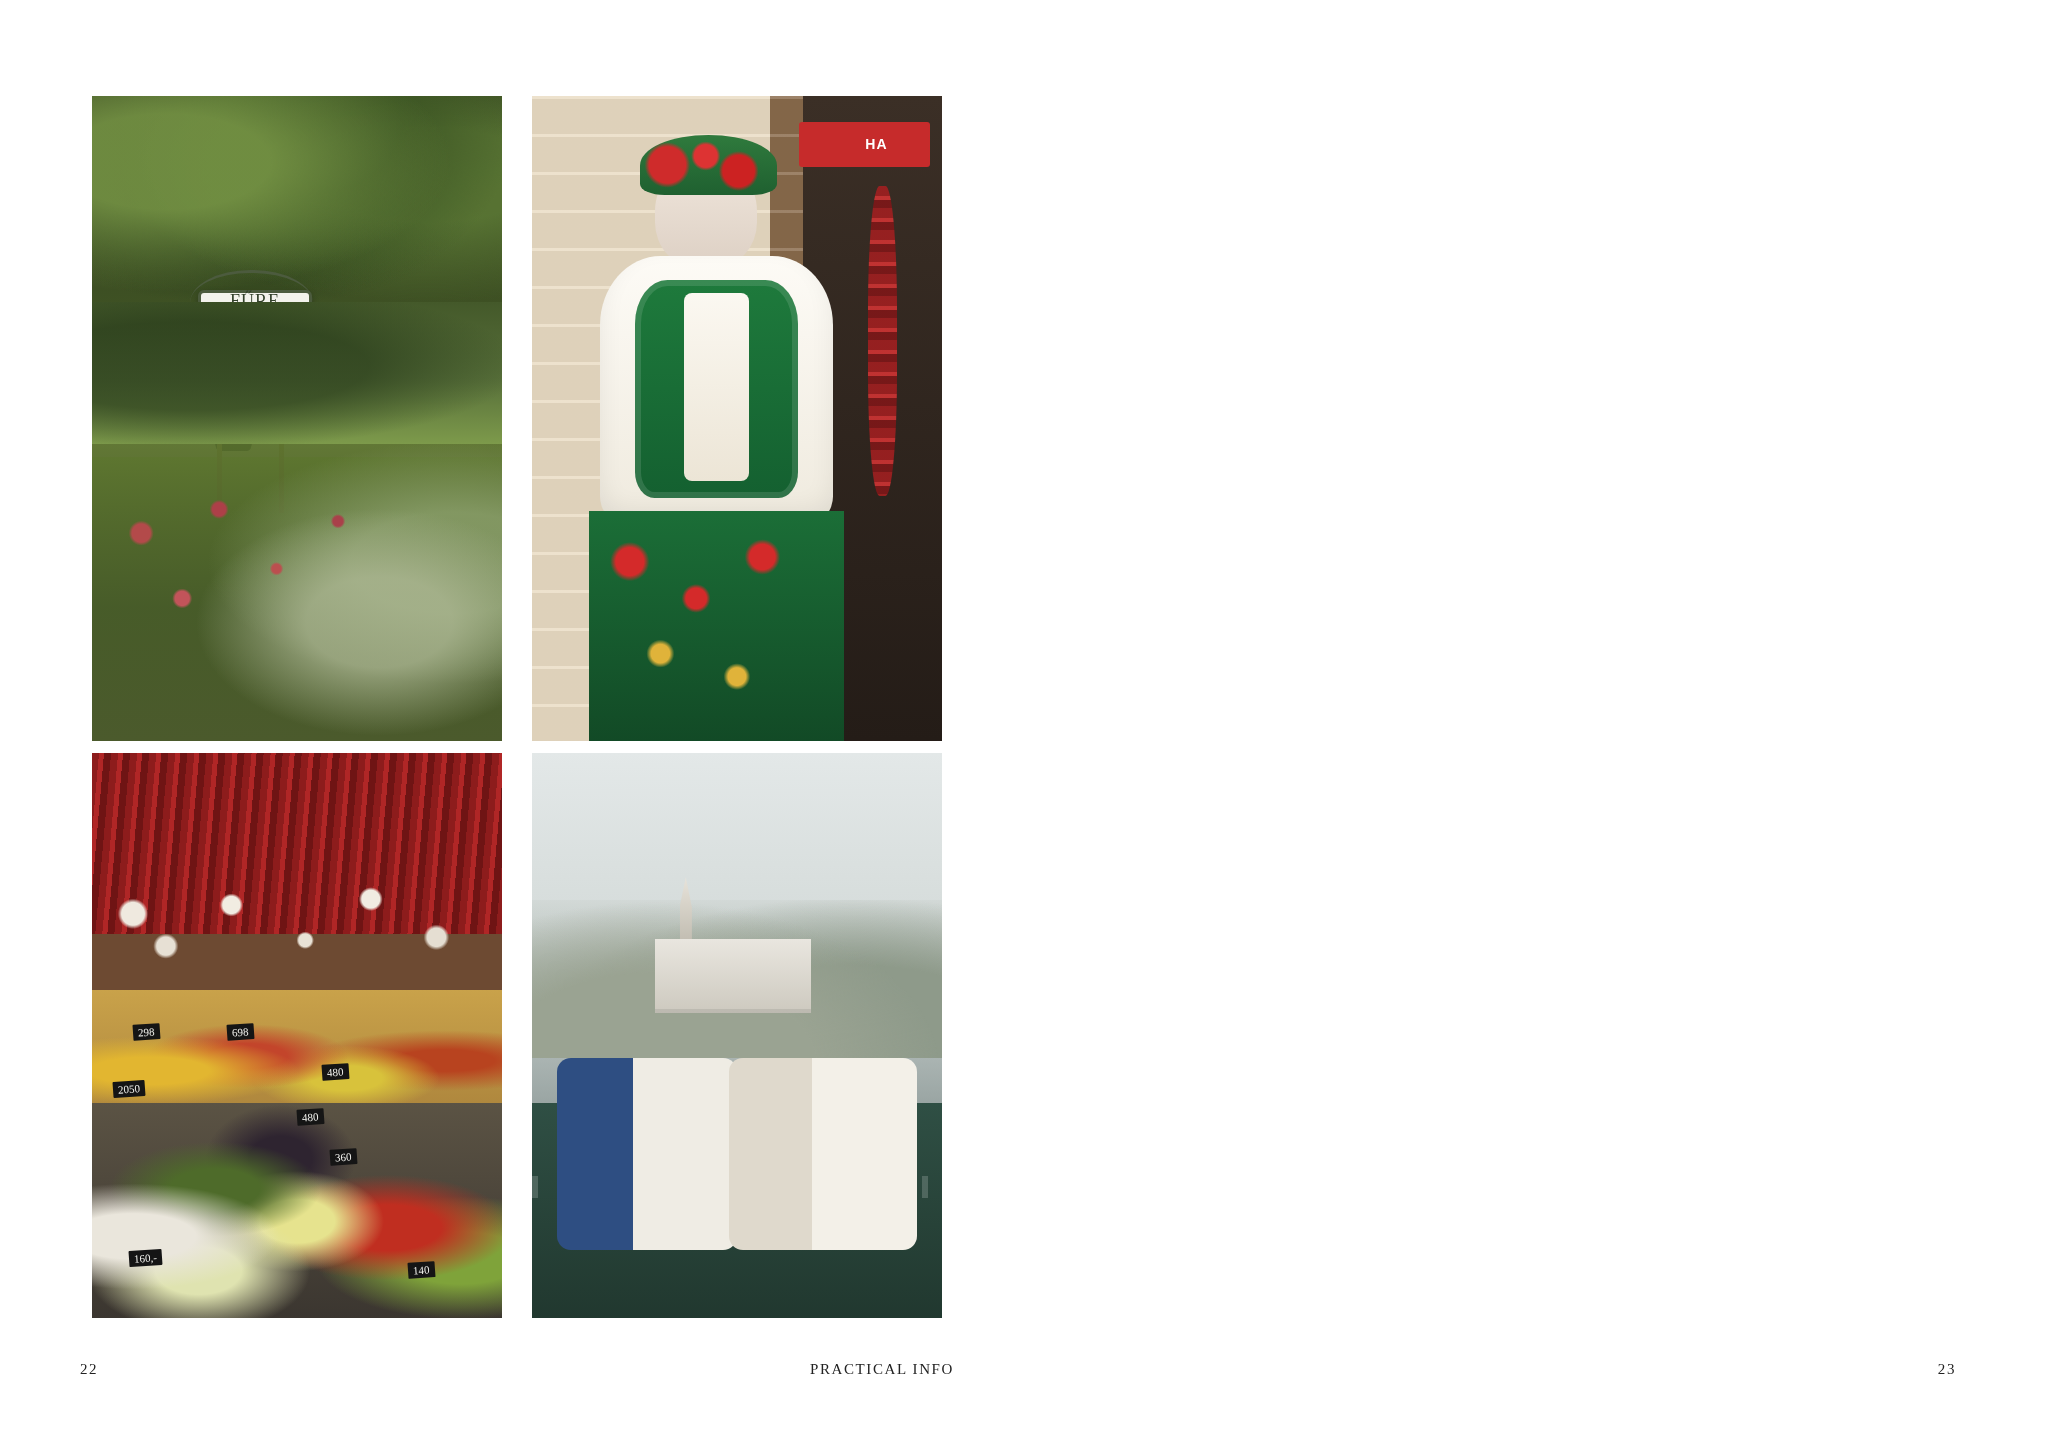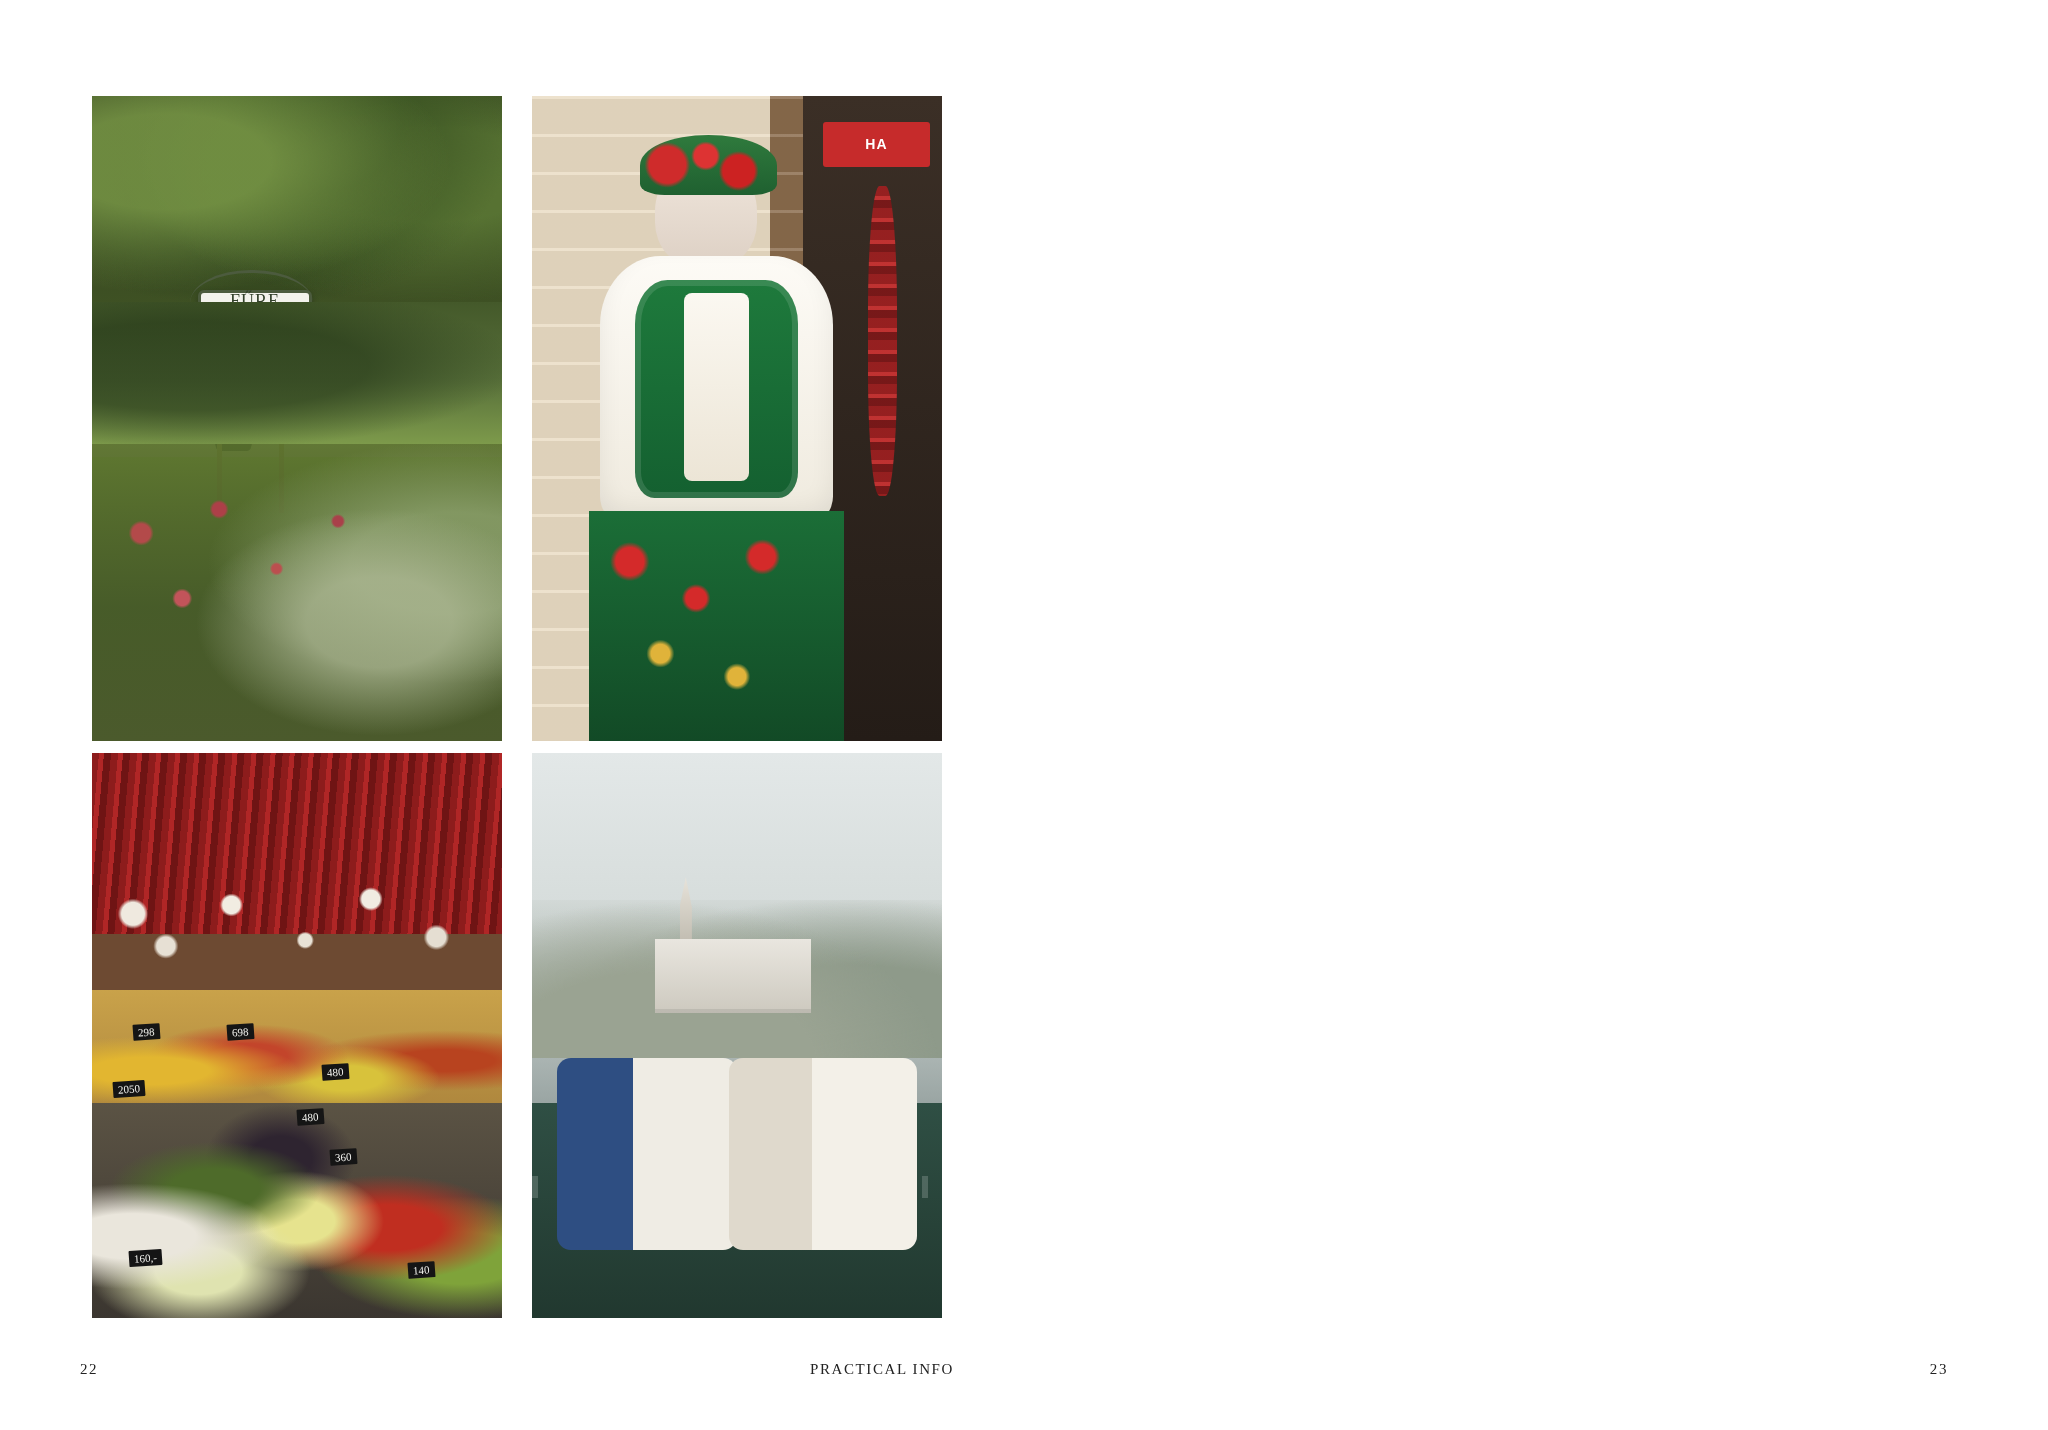--- a/index.html
+++ b/index.html
@@ -139,21 +139,21 @@
       linear-gradient(to right, #eadcc4 0 58%, #8a6b4c 58% 66%, #41332a 66% 100%);
   }
   .folk-shop {
     position:absolute; right:0; top:0; width:34%; height:100%;
     background:linear-gradient(#3b2f26,#241c17);
   }
   .folk-sign {
     position:absolute; right:3%; top:4%; width:26%; height:7%;
     background:#c62b2b; border-radius:3px;
     display:flex; align-items:center; justify-content:center;
-    color:#fff; font-size:14px; font-weight:bold; letter-spacing:1px;
+    color:#fff; font-size:14px; font-weight:bold; letter-spacing:1px;padding-left:24px;
   }
   .folk-paprika {
     position:absolute; right:11%; top:14%; width:7%; height:48%;
     background:
       repeating-linear-gradient(to bottom, #9e1f20 0 10px, #c33 10px 14px, #7d1718 14px 22px);
     border-radius:40%;
     opacity:.92;
   }
   .folk-body {
     position:absolute; left:14%; top:6%; width:62%; height:94%;
@@ -299,21 +299,21 @@
   
   .footer {
     position:absolute;
     bottom:52px;
     font-family:"Liberation Serif", serif;
     font-size:15px;
     letter-spacing:1.6px;
     color:#222;
   }
   .folio-left   { left:80px; }
-  .folio-right  { right:100px; }
+  .folio-right  { right:92px; }
   .run-left     { left:772px;margin-left:38px; }
 </style>
 </head>
 <body>
 
 <div class="spread">
 
   <div class="page page-left">
 
     <div class="photo-grid">

